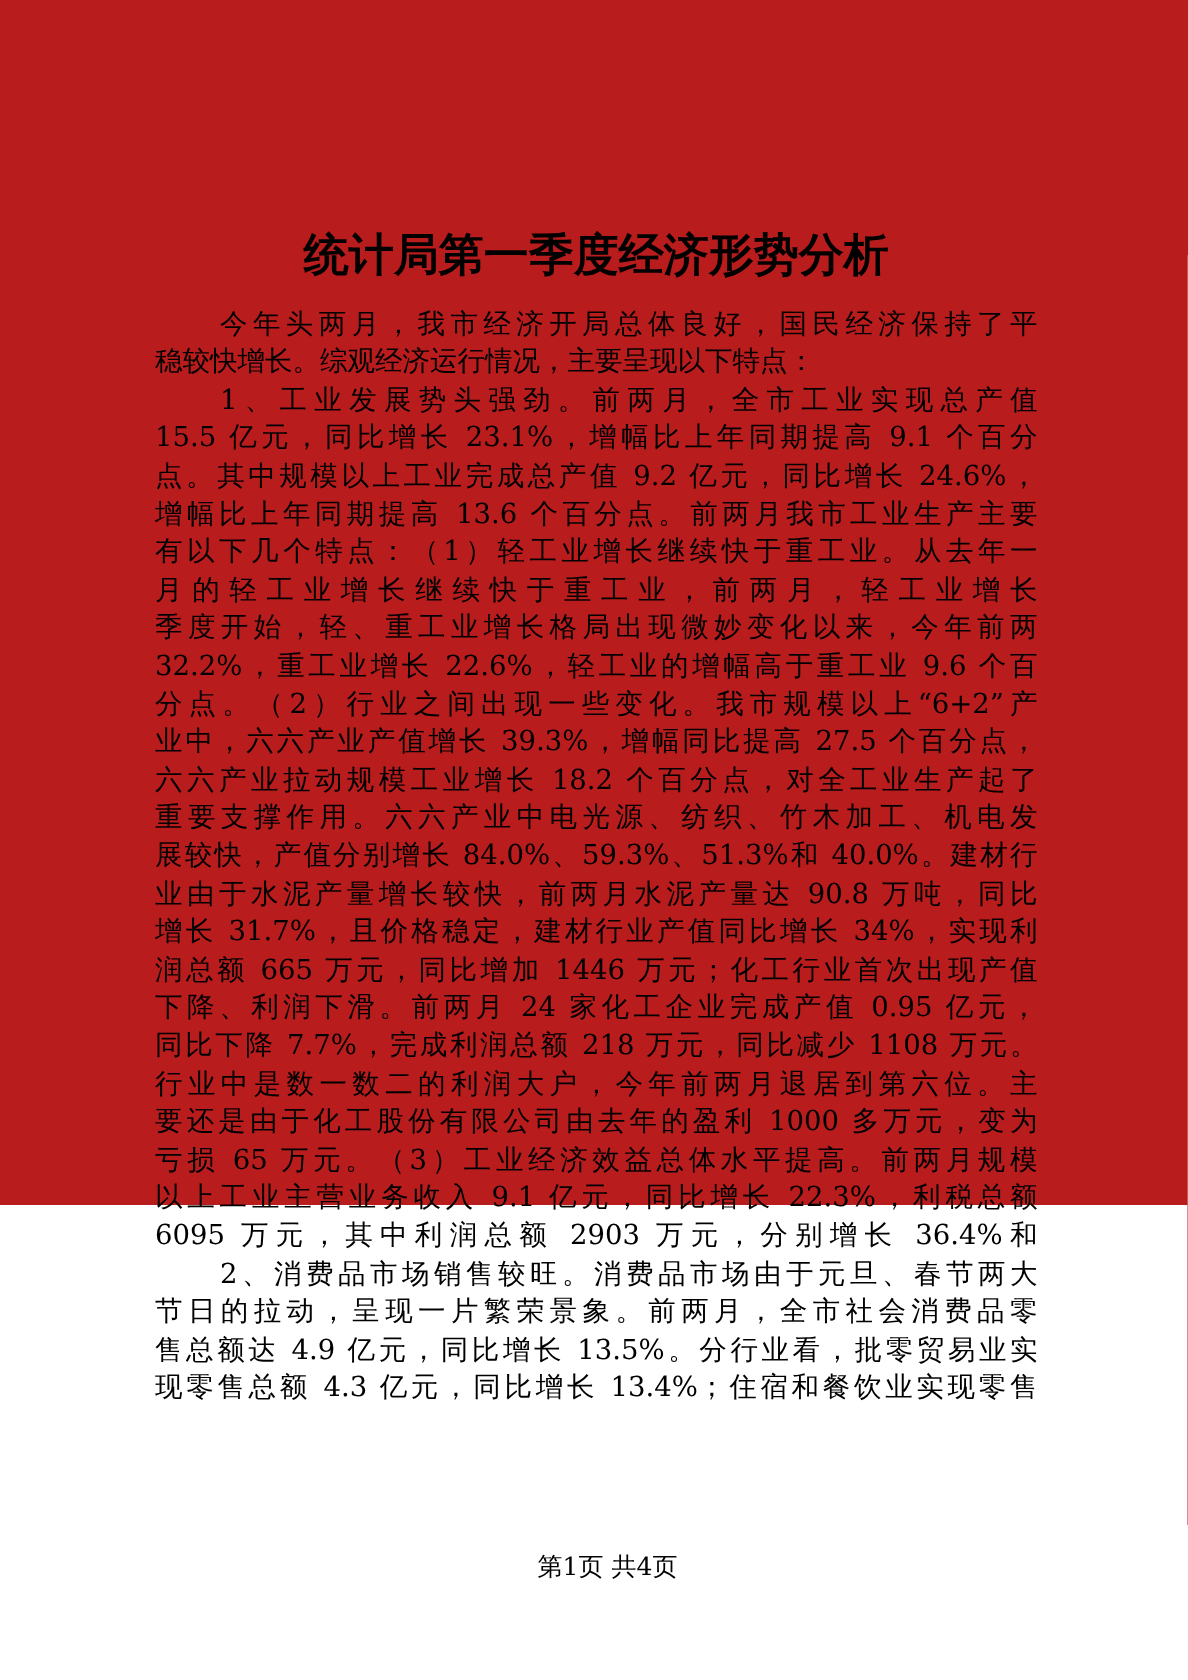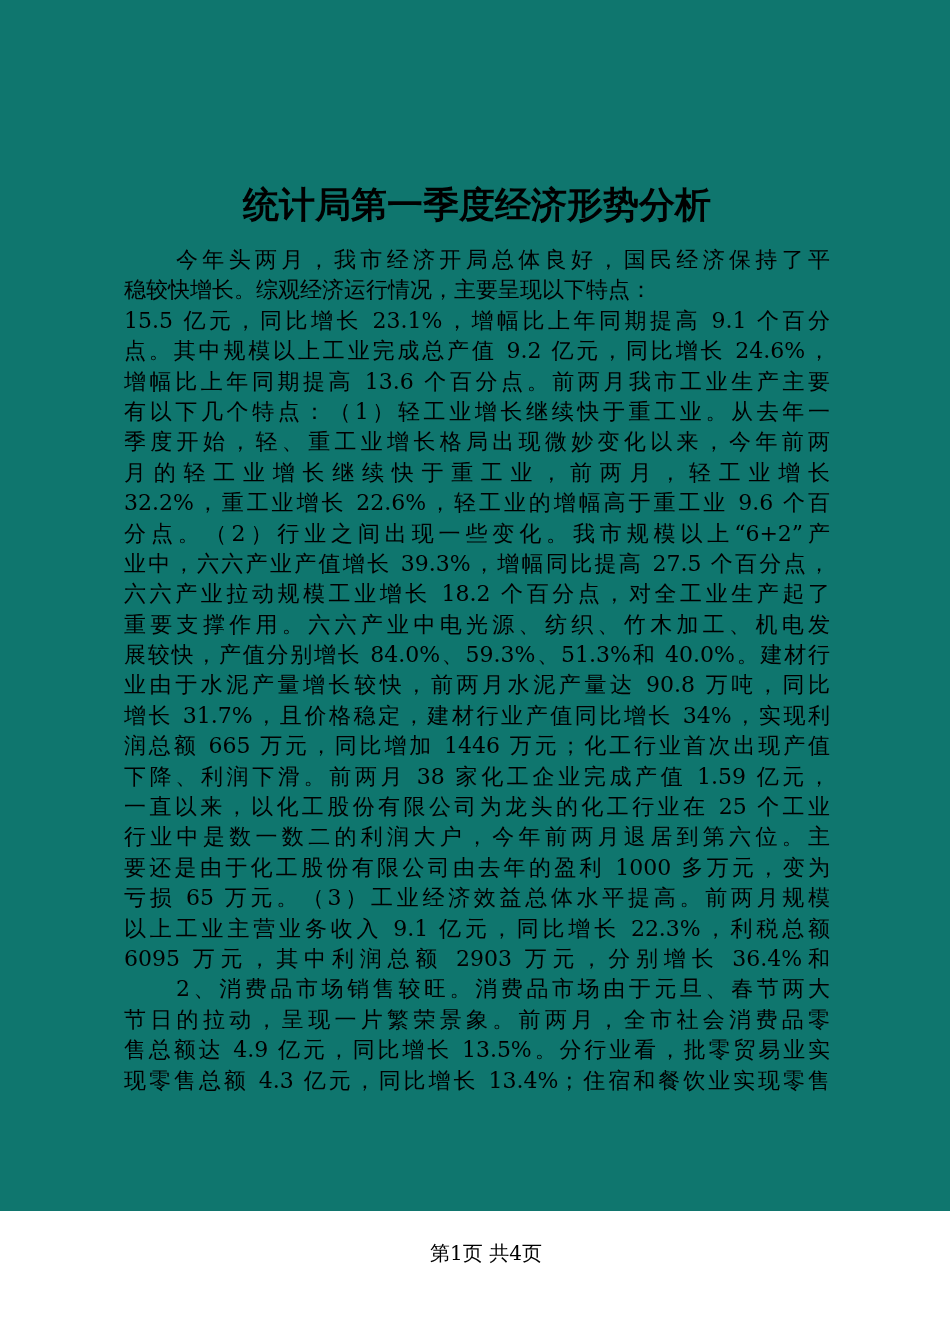--- a/index.html
+++ b/index.html
@@ -8,22 +8,22 @@
     height: 1344px;
     background: #ffffff;
     color: #000000;
     position: relative;
     font-family: "DejaVu Serif", "Liberation Serif", serif;
     overflow: hidden;
   }
   .page {
     position: absolute;
     left: 0; top: 0;
-    width: 950px; height: 1211px;
-    background: #0f766e;
+    width: 950px; height: 964px;
+    background: #b91c1c;
   }
   .doc-title {
     margin: 183px 120px 18px 124px;
     font-size: 36px;
     line-height: 44px;
     font-weight: bold;
     text-align: center;
     font-family: "DejaVu Sans", "Liberation Sans", sans-serif;
     letter-spacing: 0px;
     white-space: nowrap;
@@ -62,37 +62,38 @@
 </head>
 <body>
 
 <div class="page">
 
   <h1 class="doc-title">统计局第一季度经济形势分析</h1>
 
   <div class="body-lines" id="body-lines">
       <div class="line indent">今年头两月，我市经济开局总体良好，国民经济保持了平</div>
       <div class="line pend">稳较快增长。综观经济运行情况，主要呈现以下特点：</div>
+      <div class="line indent">1、工业发展势头强劲。前两月，全市工业实现总产值</div>
       <div class="line">15.5 亿元，同比增长 23.1%，增幅比上年同期提高 9.1 个百分</div>
       <div class="line">点。其中规模以上工业完成总产值 9.2 亿元，同比增长 24.6%，</div>
       <div class="line">增幅比上年同期提高 13.6 个百分点。前两月我市工业生产主要</div>
       <div class="line">有以下几个特点：（1）轻工业增长继续快于重工业。从去年一</div>
+      <div class="line">月的轻工业增长继续快于重工业，前两月，轻工业增长</div>
       <div class="line">季度开始，轻、重工业增长格局出现微妙变化以来，今年前两</div>
-      <div class="line">月的轻工业增长继续快于重工业，前两月，轻工业增长</div>
       <div class="line">32.2%，重工业增长 22.6%，轻工业的增幅高于重工业 9.6 个百</div>
       <div class="line">分点。（2）行业之间出现一些变化。我市规模以上“6+2”产</div>
       <div class="line">业中，六六产业产值增长 39.3%，增幅同比提高 27.5 个百分点，</div>
       <div class="line">六六产业拉动规模工业增长 18.2 个百分点，对全工业生产起了</div>
       <div class="line">重要支撑作用。六六产业中电光源、纺织、竹木加工、机电发</div>
       <div class="line">展较快，产值分别增长 84.0%、59.3%、51.3%和 40.0%。建材行</div>
       <div class="line">业由于水泥产量增长较快，前两月水泥产量达 90.8 万吨，同比</div>
       <div class="line">增长 31.7%，且价格稳定，建材行业产值同比增长 34%，实现利</div>
       <div class="line">润总额 665 万元，同比增加 1446 万元；化工行业首次出现产值</div>
-      <div class="line">下降、利润下滑。前两月 38 家化工企业完成产值 1.59 亿元，</div>
-      <div class="line">一直以来，以化工股份有限公司为龙头的化工行业在 25 个工业</div>
+      <div class="line">下降、利润下滑。前两月 24 家化工企业完成产值 0.95 亿元，</div>
+      <div class="line">同比下降 7.7%，完成利润总额 218 万元，同比减少 1108 万元。</div>
       <div class="line">行业中是数一数二的利润大户，今年前两月退居到第六位。主</div>
       <div class="line">要还是由于化工股份有限公司由去年的盈利 1000 多万元，变为</div>
       <div class="line">亏损 65 万元。（3）工业经济效益总体水平提高。前两月规模</div>
       <div class="line">以上工业主营业务收入 9.1 亿元，同比增长 22.3%，利税总额</div>
       <div class="line">6095 万元，其中利润总额 2903 万元，分别增长 36.4%和</div>
       <div class="line indent">2、消费品市场销售较旺。消费品市场由于元旦、春节两大</div>
       <div class="line">节日的拉动，呈现一片繁荣景象。前两月，全市社会消费品零</div>
       <div class="line">售总额达 4.9 亿元，同比增长 13.5%。分行业看，批零贸易业实</div>
       <div class="line">现零售总额 4.3 亿元，同比增长 13.4%；住宿和餐饮业实现零售</div>
     </div>

